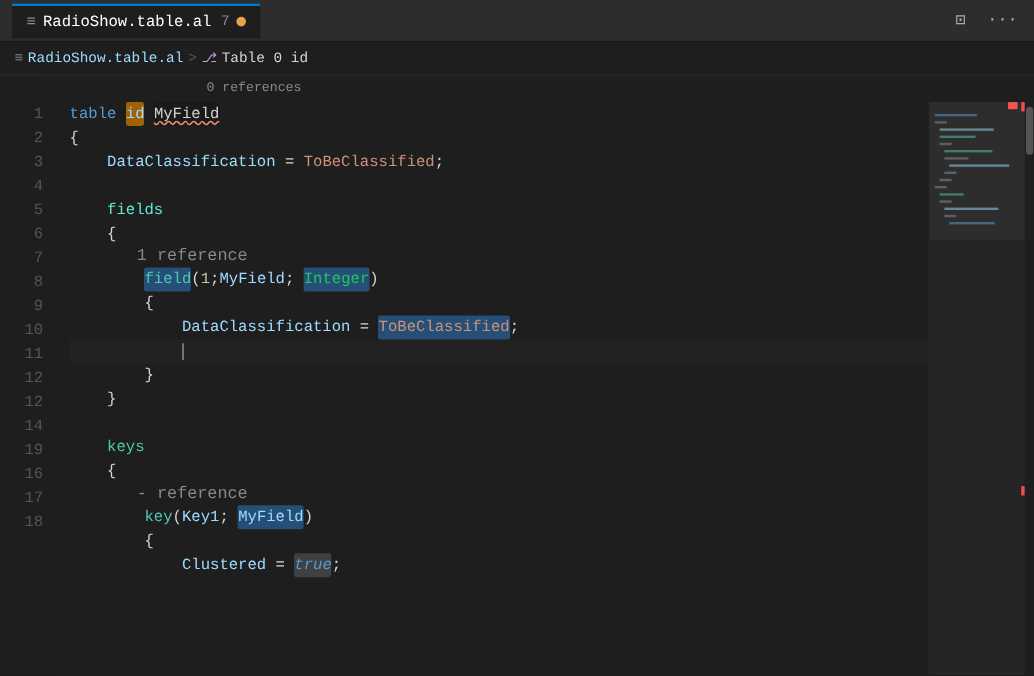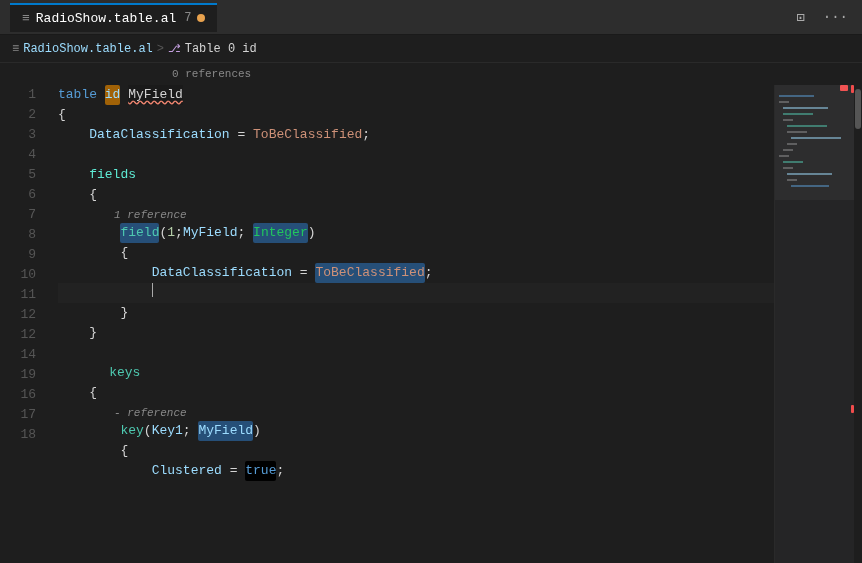--- a/index.html
+++ b/index.html
@@ -127,28 +127,29 @@
       flex: 1;
       padding-left: 8px;
       line-height: 20px;
       overflow: hidden;
       position: relative;
     }
 
     .code-line {
       height: 20px;
       display: flex;
+      align-items: center;
       white-space: pre;
       position: relative;
     }
 
     
     .kw-table { color: #569cd6; }
     .kw-field { color: #5eead4; }
-    .kw-keys { color: #4ec9b0; margin-left: 20px; }
+    .kw-keys { color: #4ec9b0; }
     .kw-key { color: #4ec9b0; }
     .kw-datacls { color: #9cdcfe; }
     .val-string { color: #ce9178; }
     .val-number { color: #b5cea8; }
     .punctuation { color: #d4d4d4; }
     .normal { color: #d4d4d4; }
 
     .highlight-id {
       background: #a16207;
       color: #9cdcfe;
@@ -174,29 +175,29 @@
       background: #264f78;
       color: #ce9178;
       border-radius: 2px;
     }
     .highlight-myfield-key {
       background: #264f78;
       color: #9cdcfe;
       border-radius: 2px;
     }
     .highlight-true {
-      background: #000000;
+      background: #404040;
       color: #569cd6;
       border-radius: 2px;
+      font-style: italic;
     }
 
     .ref-hint {
-      font-size: 11px;
+      font-size: 14px;
       color: #888;
-      font-style: italic;
     }
 
     .cursor-line {
       background: rgba(255,255,255,0.02);
     }
 
     
     .minimap {
       width: 80px;
       background: #1e1e1e;

